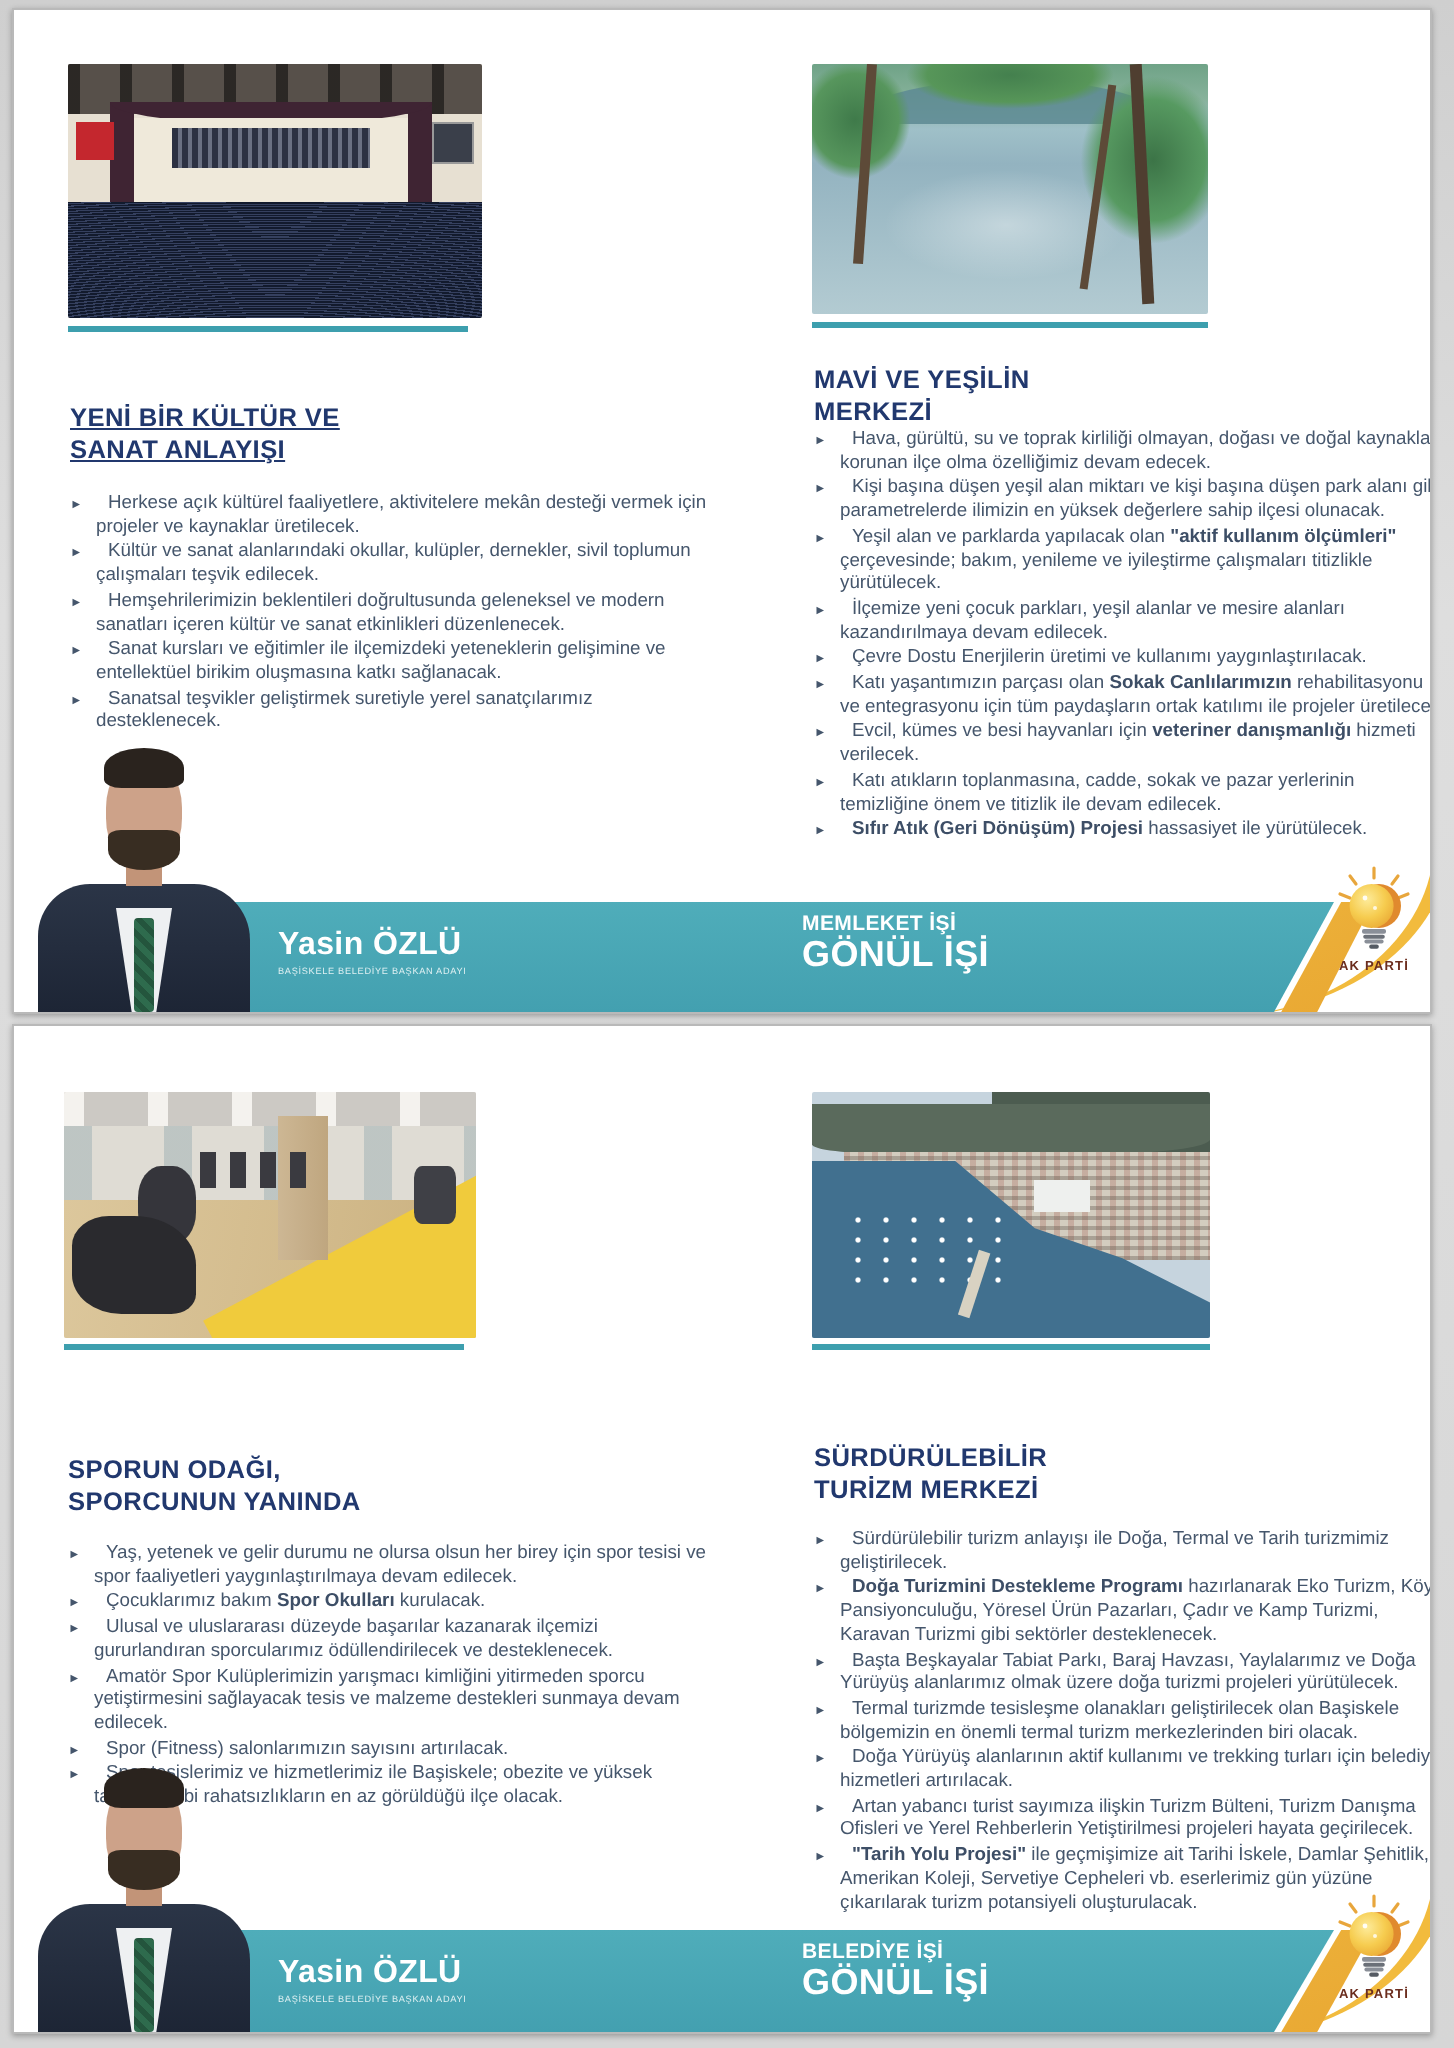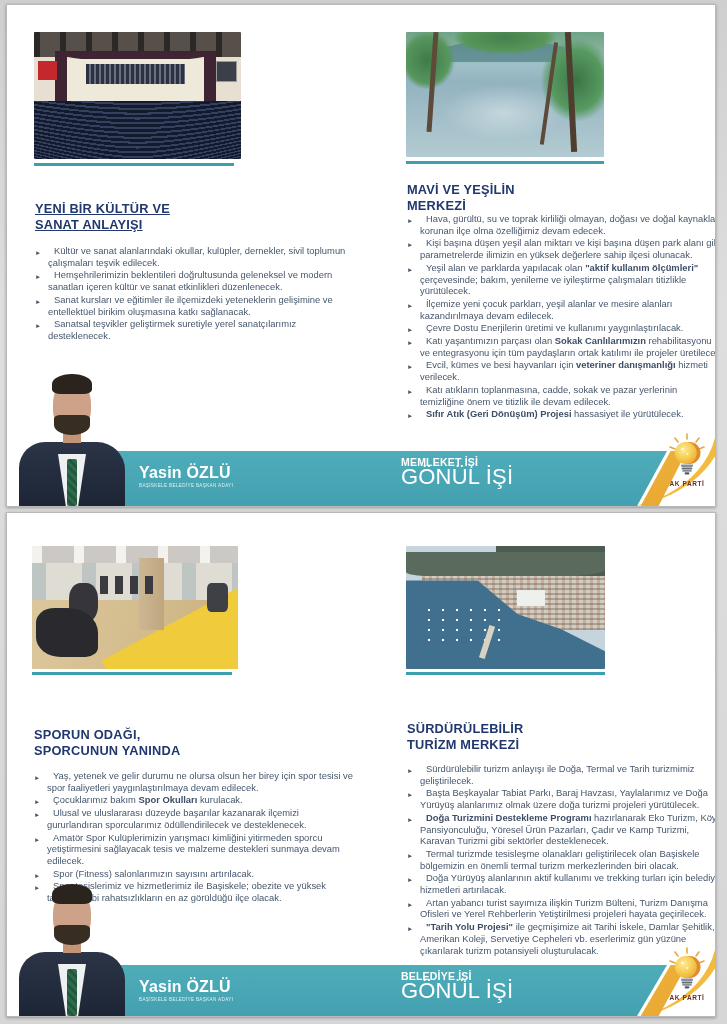--- a/index.html
+++ b/index.html
@@ -56,21 +56,21 @@
   }
   #page1 .swoosh-arc{top:416px;}
   #page2 .swoosh-arc{top:420px;}
 
   .name-block{position:absolute;left:48px;top:13px;color:#fff;}
   .cand-name{font-size:16px;font-weight:bold;letter-spacing:.2px;line-height:17px;}
   .cand-sub{font-size:4.6px;letter-spacing:.35px;color:#dff0f2;margin-top:2px;}
 
   .slogan{position:absolute;left:310px;top:6px;color:#fff;}
   .slogan-top{font-size:10.5px;font-weight:bold;letter-spacing:.2px;line-height:11px;}
-  .slogan-bottom{font-size:22px;font-weight:normal;letter-spacing:.2px;line-height:18px;}
+  .slogan-bottom{font-size:18px;font-weight:bold;letter-spacing:.2px;line-height:18px;}
 
   .aklogo{position:absolute;left:646px;width:68px;text-align:center;z-index:3;}
   #page1 .aklogo{top:428px;}
   #page2 .aklogo{top:434px;}
   .aklogo svg{display:block;margin:0 auto;}
   .ak-text{font-size:6.5px;font-weight:bold;color:#6b2d1e;letter-spacing:.6px;margin-top:1px;}
 
   
   .photo{position:absolute;left:10px;width:110px;height:135px;z-index:5;}
   #page1 .photo{top:366px;}
@@ -185,20 +185,24 @@
     <div class="a-stage"></div>
     <div class="a-choir"></div>
     <div class="a-flag"></div>
     <div class="a-port"></div>
     <div class="a-crowd"></div>
   </div>
   <div class="underline left"></div>
   <h2 class="chead left">YENİ BİR KÜLTÜR VE
 SANAT ANLAYIŞI</h2>
   <ul class="blist left">
+      <li>
+        <span class="marker">►</span>
+        <span class="bt"><span>Herkese açık kültürel faaliyetlere, aktivitelere mekân desteği vermek için projeler ve kaynaklar üretilecek.</span></span>
+      </li>
       <li>
         <span class="marker">►</span>
         <span class="bt"><span>Kültür ve sanat alanlarındaki okullar, kulüpler, dernekler, sivil toplumun çalışmaları teşvik edilecek.</span></span>
       </li>
       <li>
         <span class="marker">►</span>
         <span class="bt"><span>Hemşehrilerimizin beklentileri doğrultusunda geleneksel ve modern sanatları içeren kültür ve sanat etkinlikleri düzenlenecek.</span></span>
       </li>
       <li>
         <span class="marker">►</span>
@@ -368,25 +372,25 @@
   <div class="underline right"></div>
   <h2 class="chead right">SÜRDÜRÜLEBİLİR
 TURİZM MERKEZİ</h2>
   <ul class="blist right">
       <li>
         <span class="marker">►</span>
         <span class="bt"><span>Sürdürülebilir turizm anlayışı ile Doğa, Termal ve Tarih turizmimiz geliştirilecek.</span></span>
       </li>
       <li>
         <span class="marker">►</span>
+        <span class="bt"><span class="bold">Doğa Turizmini Destekleme Programı</span><span> hazırlanarak Eko Turizm, Köy Pansiyonculuğu, Yöresel Ürün Pazarları, Çadır ve Kamp Turizmi, Karavan Turizmi gibi sektörler desteklenecek.</span></span>
+      </li>
+      <li>
+        <span class="marker">►</span>
         <span class="bt"><span>Başta Beşkayalar Tabiat Parkı, Baraj Havzası, Yaylalarımız ve Doğa Yürüyüş alanlarımız olmak üzere doğa turizmi projeleri yürütülecek.</span></span>
-      </li>
-      <li>
-        <span class="marker">►</span>
-        <span class="bt"><span class="bold">Doğa Turizmini Destekleme Programı</span><span> hazırlanarak Eko Turizm, Köy Pansiyonculuğu, Yöresel Ürün Pazarları, Çadır ve Kamp Turizmi, Karavan Turizmi gibi sektörler desteklenecek.</span></span>
       </li>
       <li>
         <span class="marker">►</span>
         <span class="bt"><span>Termal turizmde tesisleşme olanakları geliştirilecek olan Başiskele bölgemizin en önemli termal turizm merkezlerinden biri olacak.</span></span>
       </li>
       <li>
         <span class="marker">►</span>
         <span class="bt"><span>Doğa Yürüyüş alanlarının aktif kullanımı ve trekking turları için belediye hizmetleri artırılacak.</span></span>
       </li>
       <li>

